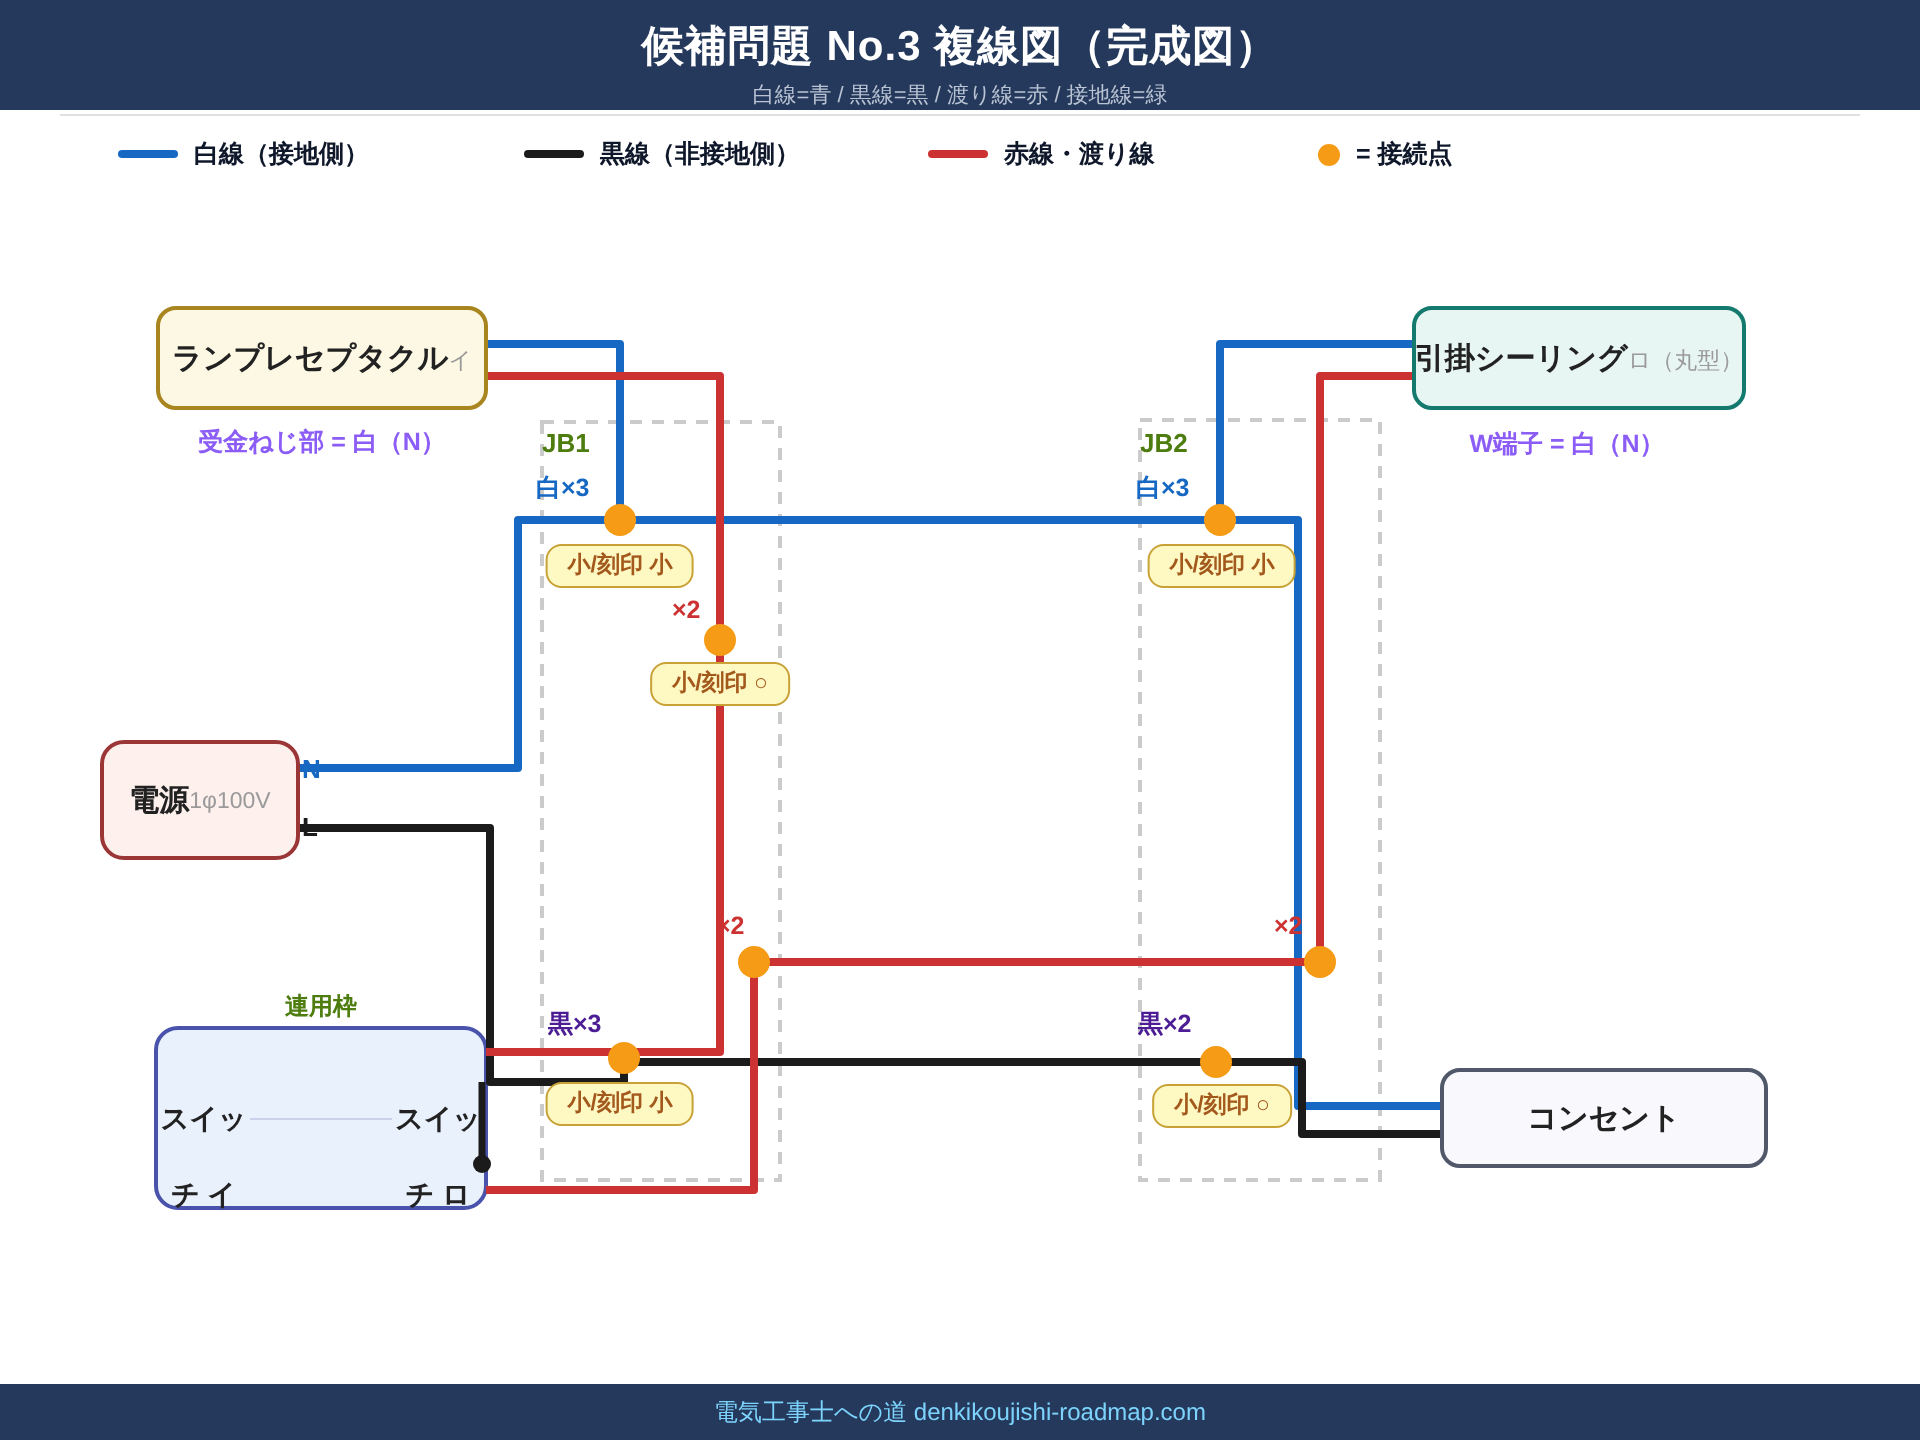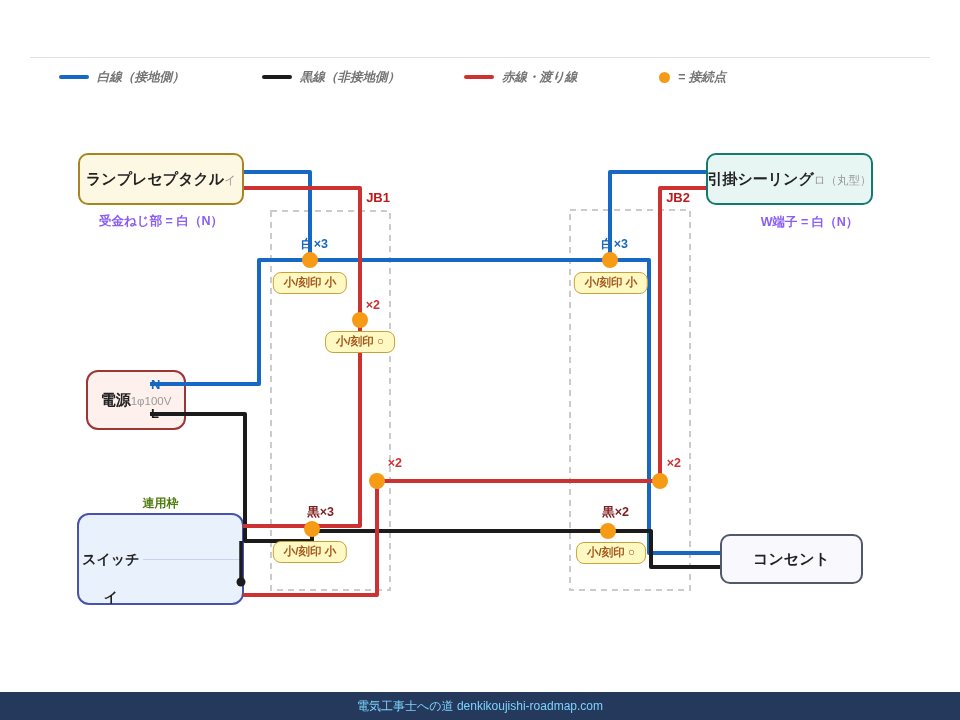--- a/index.html
+++ b/index.html
@@ -7,53 +7,57 @@
          font-family:"Liberation Sans","DejaVu Sans",sans-serif;}
   
   .bar{position:absolute;left:0;width:960px;background:#24395b;color:#fff;text-align:center;}
   #hdr{top:0;height:55px;}
   #hdr .t{padding-top:9px;font-size:21px;font-weight:bold;letter-spacing:.5px;}
   #hdr .s{margin-top:3px;font-size:11px;color:#b9c3d3;}
   #ftr{top:692px;height:28px;font-size:12px;color:#7dd3fc;line-height:28px;}
   #rule{position:absolute;top:57px;left:30px;width:900px;height:0;border-top:1.5px solid #e0e0e0;}
   
   .leg{position:absolute;top:68px;height:18px;display:flex;align-items:center;gap:8px;}
-  .leg .lab{font-size:12.5px;font-weight:600;color:#737373;white-space:nowrap;font-style:italic;}
+  .leg .lab{font-size:12.5px;font-weight:600;color:#0f172a;white-space:nowrap;}
   .swatch{width:30px;height:4px;border-radius:2px;}
   .swdot{width:11px;height:11px;border-radius:50%;background:#f59b15;}
   
   .dev{position:absolute;box-sizing:border-box;display:flex;flex-direction:row;
        align-items:center;justify-content:center;z-index:1;}
   .dev .ti{font-size:15px;font-weight:bold;color:#222;white-space:nowrap;}
   .dev .su{font-size:11.5px;color:#9a9a9a;margin-top:2px;white-space:nowrap;}
   #lamp{left:78px;top:153px;width:166px;height:52px;background:#fdf8e3;border:2.5px solid #a8851f;border-radius:10px;}
   #ceil{left:706px;top:153px;width:167px;height:52px;background:#e7f6f2;border:2.5px solid #147a6e;border-radius:10px;}
-  #src{left:50px;top:370px;width:100px;height:60px;background:#fdf0ed;border:2.5px solid #9b3636;border-radius:12px;margin-left:36px;}
+  #src{left:50px;top:370px;width:100px;height:60px;background:#fdf0ed;border:2.5px solid #9b3636;border-radius:12px;}
   #swbox{left:77px;top:513px;width:167px;height:92px;background:#e9f1fd;border:2.5px solid #4a53ac;border-radius:12px;text-align:center;}
-  #outlet{left:720px;top:534px;width:143px;height:50px;background:#f8f8fd;border:2px solid #50586a;border-radius:10px;}
+  #outlet{left:720px;top:534px;width:164px;height:50px;background:#f8f8fd;border:2px solid #50586a;border-radius:10px;}
   #swbox .sw{font-size:14px;font-weight:bold;color:#222;height:38px;line-height:38px;}
   #swbox .div{width:118px;height:1px;background:#c9d2ea;}
   
   .cap{position:absolute;font-size:12.5px;font-weight:bold;color:#8b5cf6;text-align:center;z-index:3;white-space:nowrap;}
-  .jbl{position:absolute;font-size:13px;font-weight:bold;color:#b91c1c;text-align:right;z-index:3;}
-  .cnt{position:absolute;font-size:12.5px;font-weight:bold;text-align:right;z-index:3;white-space:nowrap;}
-  .cnt.b{color:#1668c2;} .cnt.r{color:#cd3232;} .cnt.k{color:#7f1d1d;}
+  .jbl{position:absolute;font-size:13px;font-weight:bold;color:#4d7c0f;text-align:left;z-index:3;margin-top:24px;}
+  .cnt{position:absolute;font-size:12.5px;font-weight:bold;text-align:left;z-index:3;white-space:nowrap;}
+  .cnt.b{color:#1668c2;} .cnt.r{color:#cd3232;} .cnt.k{color:#4c1d95;}
   .tag{position:absolute;transform:translateX(-50%);background:#fef9c3;border:1.5px solid #c8a237;
        border-radius:8px;padding:2px 10px 3px;font-size:11.5px;font-weight:bold;color:#a3581c;
        z-index:3;white-space:nowrap;}
   .nl{position:absolute;font-size:13px;font-weight:bold;z-index:3;}
   #frameLbl{position:absolute;left:77px;top:495px;width:167px;text-align:center;
             font-size:12px;font-weight:bold;color:#4d7c0f;z-index:3;}
   svg{position:absolute;left:0;top:0;z-index:2;pointer-events:none;}
 </style>
 </head>
 <body>
 
 <div id="stage">
 
+  <div id="hdr" class="bar">
+    <div class="t">候補問題 No.3 複線図（完成図）</div>
+    <div class="s">白線=青 / 黒線=黒 / 渡り線=赤 / 接地線=緑</div>
+  </div>
   <div id="rule"></div>
 
   <div class="leg" style="left:59px">
     <div class="swatch" style="background:#1668c2"></div>
     <div class="lab">白線（接地側）</div>
   </div>
   <div class="leg" style="left:262px">
     <div class="swatch" style="background:#1b1b1b"></div>
     <div class="lab">黒線（非接地側）</div>
   </div>
@@ -69,33 +73,34 @@
   <div id="lamp" class="dev">
     <div class="ti">ランプレセプタクル</div>
     <div class="su">イ</div>
   </div>
   <div class="cap" style="left:78px;top:213px;width:166px">受金ねじ部 = 白（N）</div>
 
   <div id="ceil" class="dev">
     <div class="ti">引掛シーリング</div>
     <div class="su">ロ（丸型）</div>
   </div>
-  <div class="cap" style="left:726px;top:214px;width:167px">W端子 = 白（N）</div>
+  <div class="cap" style="left:700px;top:214px;width:167px">W端子 = 白（N）</div>
 
   <div id="src" class="dev">
     <div class="ti">電源</div>
     <div class="su">1φ100V</div>
   </div>
   <div class="nl" style="left:151px;top:377px;color:#1668c2">N</div>
   <div class="nl" style="left:151px;top:406px;color:#1b1b1b">L</div>
 
   <div id="frameLbl">連用枠</div>
   <div id="swbox" class="dev">
     <div class="sw">スイッチ イ</div>
     <div class="div"></div>
+    <div class="sw">スイッチ ロ</div>
   </div>
 
   <div id="outlet" class="dev">
     <div class="ti">コンセント</div>
   </div>
 
   <div class="jbl" style="left:271px;top:190px;width:119px">JB1</div>
   <div class="jbl" style="left:570px;top:190px;width:120px">JB2</div>
 
   <svg width="960" height="720" viewBox="0 0 960 720">

